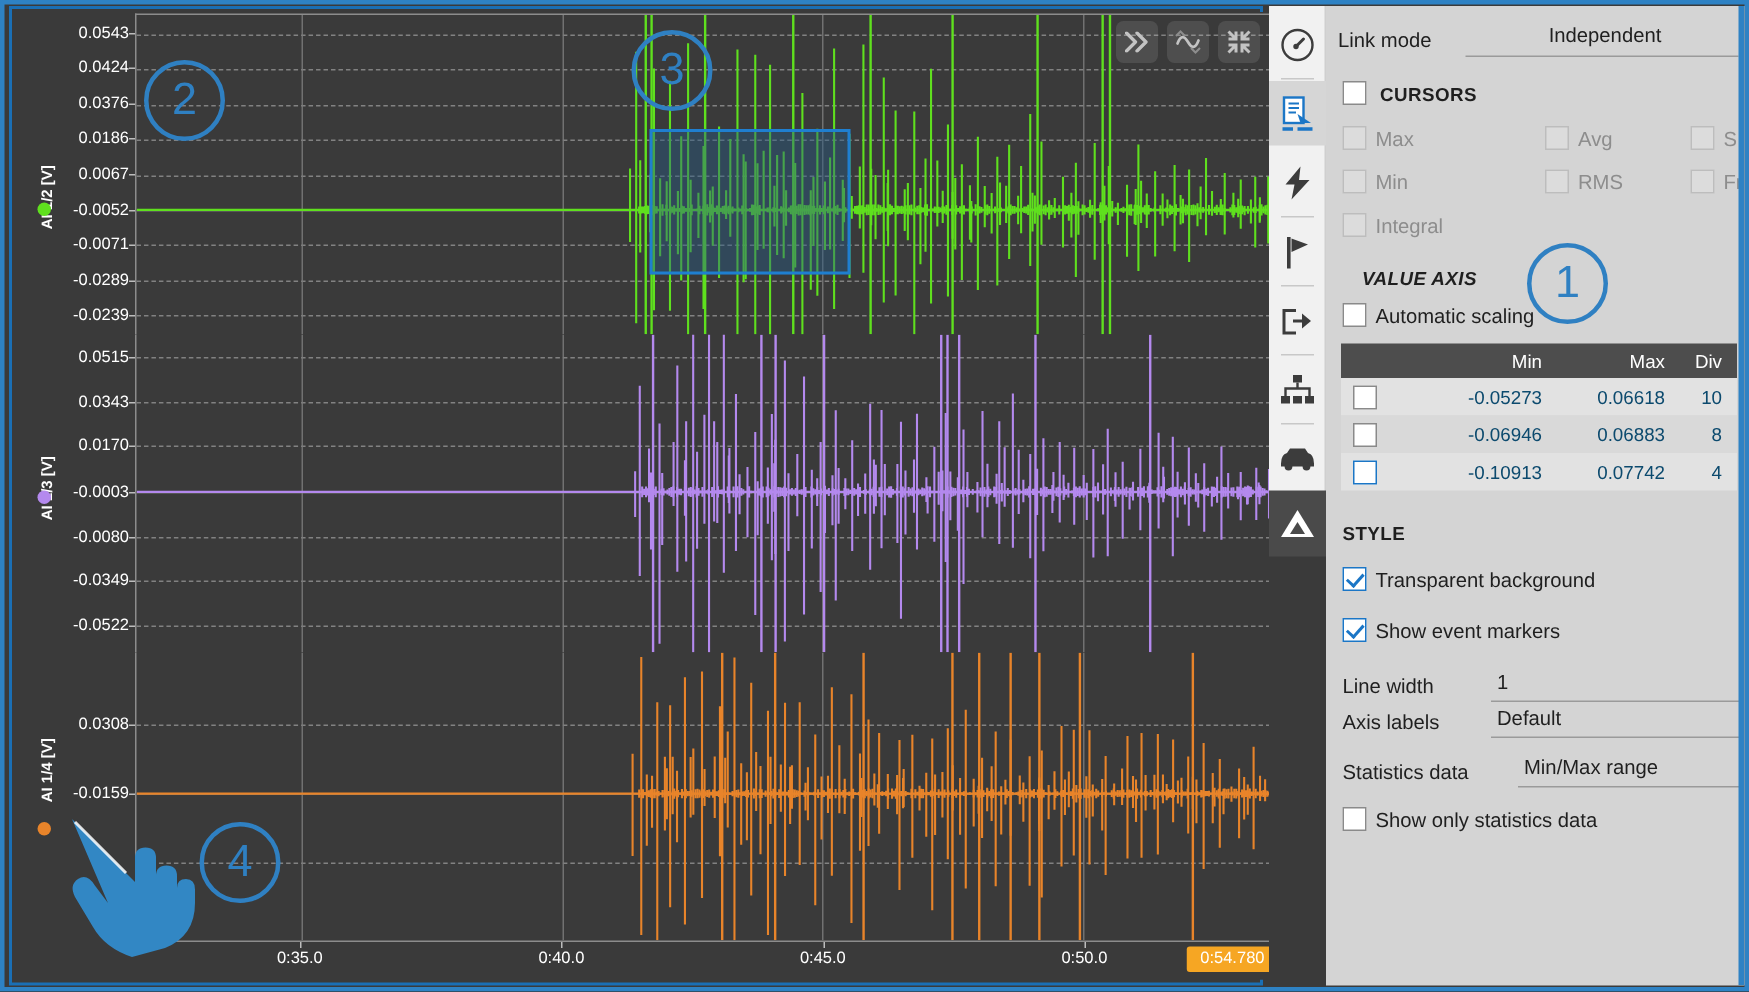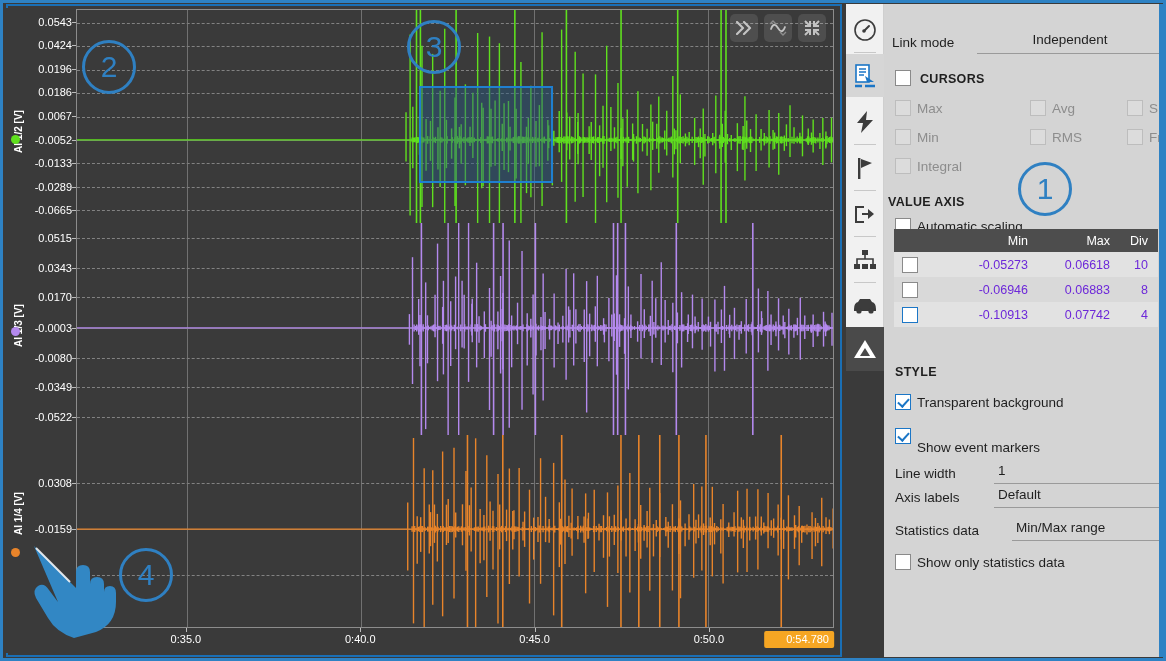--- a/index.html
+++ b/index.html
@@ -23,21 +23,21 @@
     background: #3a3a3a;
   }
   .frame-inner {
     position: absolute; left: 6px; top: 4px; width: 836px; height: 653px;
     border: 2px solid #1a6fb5;
     background: #3a3a3a;
   }
 
   
   .chart-area {
-    position: absolute; left: 4px; top: 8px;
+    position: absolute; left: 18px; top: 8px;
     width: 830px; height: 645px;
     background: #3a3a3a;
   }
   .axis-title {
     position: absolute;
     left: -22px;
     width: 72px;
     text-align: center;
     color: #ffffff;
     font-size: 10px;
@@ -128,21 +128,21 @@
     transform: translateX(-50%);
     white-space: nowrap;
   }
   .xaxis .xtick {
     position: absolute; top: 0; height: 4px; width: 0;
     border-left: 1px solid #bdbdbd;
   }
   .xcursor-badge {
     position: absolute; top: 3px;
     background: #f6a623; color: #ffffff;
-    font-size: 11px; padding: 2px 5px 3px 22px;
+    font-size: 11px; padding: 2px 5px 3px 9px;
     border-radius: 2px; white-space: nowrap;
     transform: translateX(-100%);
   }
 
   
   .anno {
     position: absolute;
     width: 54px; height: 54px;
     border: 3px solid #2f80c2;
     border-radius: 50%;
@@ -186,21 +186,21 @@
 
   
   .panel {
     position: absolute; left: 884px; top: 4px;
     width: 279px; height: 653px;
     background: #d4d4d4;
     color: #1f1f1f;
     font-size: 13px;
     overflow: hidden;
   }
-  .panel-row { position: absolute; left: 0; width: 100%; margin-top: 16px; }
+  .panel-row { position: absolute; left: 0; width: 100%; }
 
   .lbl { color: #1f1f1f; font-size: 13.5px; }
   .lbl.dim { color: #8d8d8d; }
   .section-title {
     font-size: 12.5px; font-weight: bold; letter-spacing: .3px;
     color: #1f1f1f;
   }
 
   .cb {
     width: 16px; height: 16px;
@@ -231,21 +231,21 @@
   }
 
   
   .tbl { position: absolute; left: 10px; width: 264px; }
   .tbl-head {
     display: flex; background: #4d4d4d; color: #ffffff;
     height: 23px; align-items: center; font-size: 12.5px;
   }
   .tbl-row {
     display: flex; height: 25px; align-items: center; font-size: 12.5px;
-    color: #6d28d9;
+    color: #0c4a6e;
   }
   .tbl-row.odd  { background: #e2e2e2; }
   .tbl-row.even { background: #d9d9d9; }
   .c-chk { width: 48px; display: flex; align-items: center; padding-left: 8px; }
   .c-min { width: 86px; text-align: right; }
   .c-max { width: 82px; text-align: right; }
   .c-div { width: 44px; text-align: right; padding-right: 6px; }
 
   .panel-scroll {
     position: absolute; right: 0; top: 0; width: 4px; height: 100%;
@@ -738,33 +738,33 @@
               <path d="M490.7 0 L490.7 214" stroke-width="1.6"></path>
             </g>
         </svg>
         <div class="sel-rect" style="left:342px;top:76px;width:134px;height:97px;"></div>
       </div>
       <div class="ylabels" style="left:-70px;top:0;height:100%;">
           <span style="top: 6%;">0.0543</span>
           <div class="ytick" style="top: 6%;"></div>
           <span style="top: 17%;">0.0424</span>
           <div class="ytick" style="top: 17%;"></div>
-          <span style="top: 28%;">0.0196</span>
+          <span style="top: 28%;">0.0376</span>
           <div class="ytick" style="top: 28%;"></div>
           <span style="top: 39%;">0.0186</span>
           <div class="ytick" style="top: 39%;"></div>
           <span style="top: 50%;">0.0067</span>
           <div class="ytick" style="top: 50%;"></div>
           <span style="top: 61%;">-0.0052</span>
           <div class="ytick" style="top: 61%;"></div>
-          <span style="top: 72%;">-0.0133</span>
+          <span style="top: 72%;">-0.0071</span>
           <div class="ytick" style="top: 72%;"></div>
           <span style="top: 83%;">-0.0289</span>
           <div class="ytick" style="top: 83%;"></div>
-          <span style="top: 94%;">-0.0665</span>
+          <span style="top: 94%;">-0.0239</span>
           <div class="ytick" style="top: 94%;"></div>
         </div>
     </div>
 
     <div class="axis-title" style="top:312px;">AI 1/3 [V]</div>
     <div class="axis-dot" style="top:319px;background:#b489ee;"></div>
 
     <div class="plot-block" style="top:215px;width:758px;height:212px;">
       <div class="plot-canvas no-top">
         <div class="hgrid" style="top:7%"></div>
@@ -1888,21 +1888,21 @@
       <span class="cb dim" style="position:absolute;left:243px;top:0;"></span>
       <span class="lbl dim" style="position:absolute;left:265px;top:1px;">Fr</span>
     </div>
 
     <div class="panel-row" style="top:138px;height:20px;">
       <span class="cb dim" style="position:absolute;left:11px;top:0;"></span>
       <span class="lbl dim" style="position:absolute;left:33px;top:1px;">Integral</span>
     </div>
 
     <div class="panel-row" style="top:175px;height:20px;">
-      <span class="section-title" style="position:absolute;left:4px;top:0;">VALUE AXIS</span>
+      <span class="section-title" style="position:absolute;left:24px;top:0;font-style:italic;">VALUE AXIS</span>
     </div>
     <div class="panel-row" style="top:198px;height:20px;">
       <span class="cb" style="position:absolute;left:11px;top:0;"></span>
       <span class="lbl" style="position:absolute;left:33px;top:1px;">Automatic scaling</span>
     </div>
 
     <div class="anno" style="left:134px;top:158px;">1</div>
 
     <div class="tbl" style="top:225px;">
       <div class="tbl-head">
@@ -1941,21 +1941,21 @@
       <span class="cb checked" style="position:absolute;left:11px;top:0;"></span>
       <span class="lbl" style="position:absolute;left:33px;top:1px;">Transparent background</span>
     </div>
 
     <div class="panel-row" style="top:345px;height:20px;">
       <span class="section-title" style="position:absolute;left:11px;top:0;">STYLE</span>
     </div>
 
     <div class="panel-row" style="top:408px;height:20px;">
       <span class="cb checked" style="position:absolute;left:11px;top:0;"></span>
-      <span class="lbl" style="position:absolute;left:33px;top:12px;">Show event markers</span>
+      <span class="lbl" style="position:absolute;left:33px;top:1px;">Show event markers</span>
     </div>
 
     <div class="panel-row" style="top:443px;height:24px;">
       <span class="lbl" style="position:absolute;left:11px;top:3px;">Line width</span>
       <div class="field-underline" style="left:110px;top:0;width:168px;height:21px;">1</div>
     </div>
 
     <div class="panel-row" style="top:467px;height:24px;">
       <span class="lbl" style="position:absolute;left:11px;top:3px;">Axis labels</span>
       <div class="field-underline" style="left:110px;top:0;width:168px;height:21px;">Default</div>

